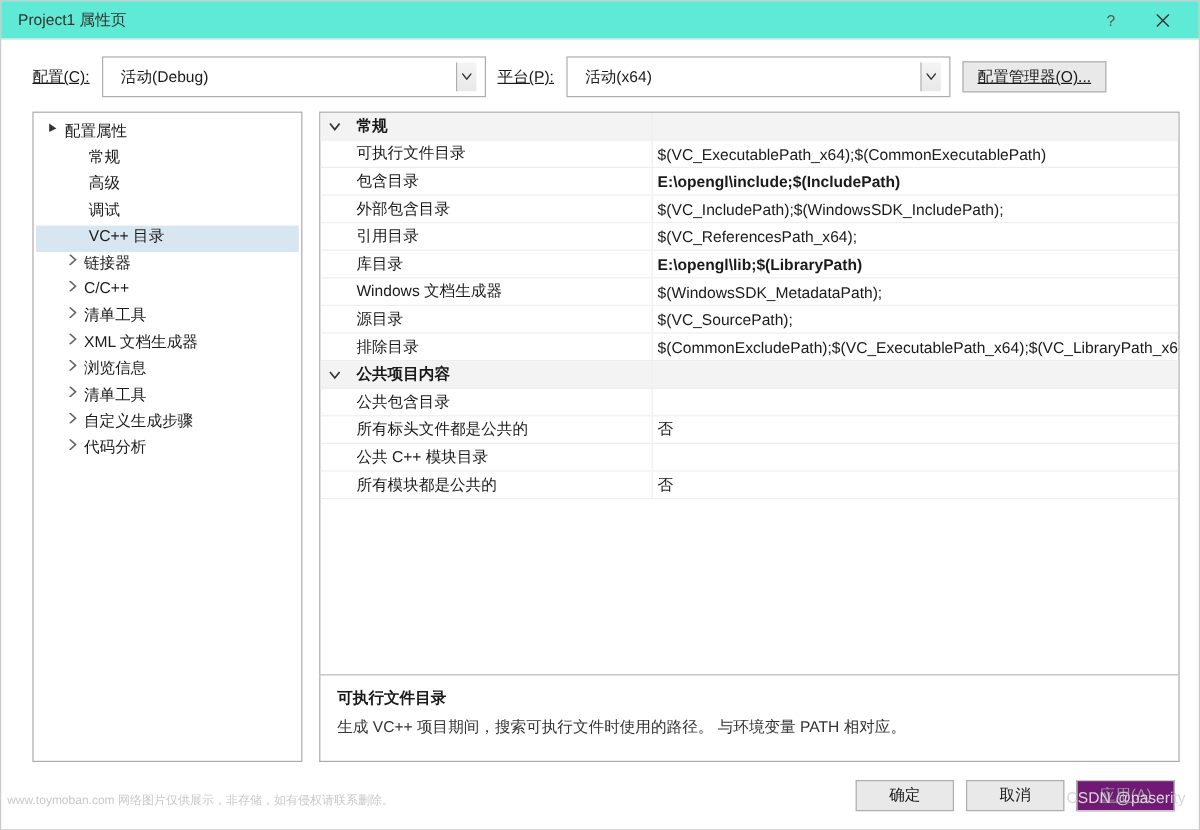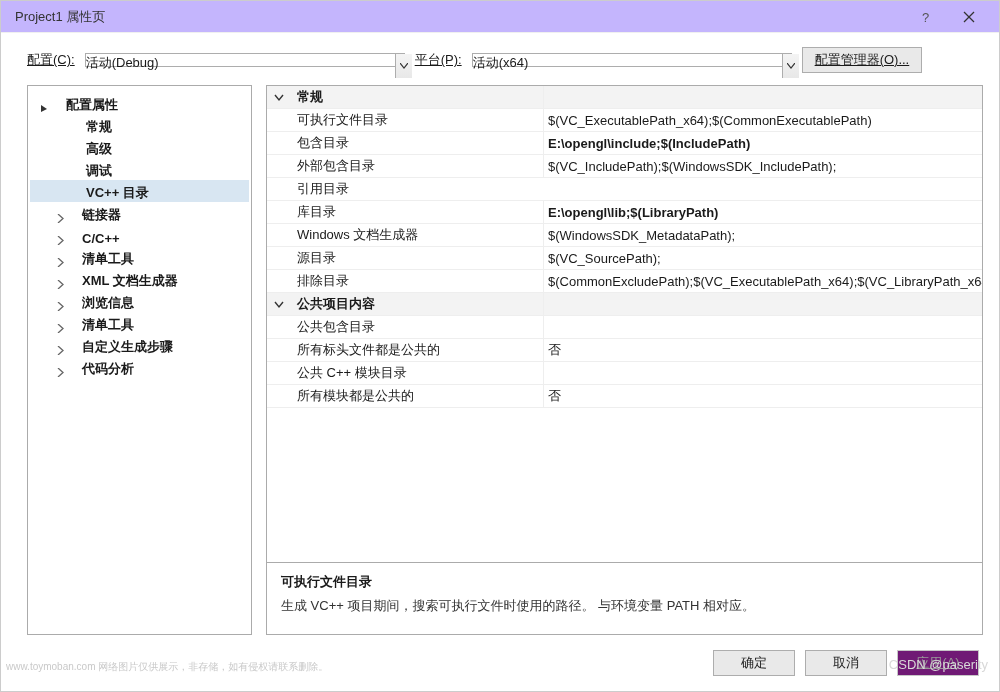--- a/index.html
+++ b/index.html
@@ -1,33 +1,33 @@
 <!DOCTYPE html>
 <html><head>
 <meta charset="utf-8">
 <style>
 * { box-sizing: border-box; margin: 0; padding: 0; font-family: "Microsoft YaHei", "Segoe UI", sans-serif; }
 body { background: #fff; font-size: 13px; color: #1a1a1a; overflow: hidden; }
 .dialog { width: 1000px; height: 692px; border: 1px solid #ccc; background: #fff; display: flex; flex-direction: column; }
-.titlebar { height: 32px; background: #c4b5fd; display: flex; align-items: center; padding: 0 8px 0 14px; border-bottom: 1px solid #f0f0f0; }
+.titlebar { height: 32px; background: #5eead4; display: flex; align-items: center; padding: 0 8px 0 14px; border-bottom: 1px solid #f0f0f0; }
 .titlebar-title { flex: 1; font-size: 13px; color: #333; }
 .titlebar-btn { width: 44px; height: 30px; display: flex; align-items: center; justify-content: center; color: #666; cursor: pointer; }
 .titlebar-btn svg { width: 12px; height: 12px; }
 .toprow { display: flex; align-items: center; gap: 10px; padding: 14px 16px 12px 26px; }
 .label-txt { font-size: 13px; text-decoration: underline; }
-.combo { flex: 1; height: 14px; border: 1px solid #adadad; background: #fff; display: flex; align-items: flex-start; padding: 0 0; cursor: pointer; position: relative; }
+.combo { flex: 1; height: 34px; border: 1px solid #adadad; background: #fff; display: flex; align-items: center; padding: 0 15px; cursor: pointer; position: relative; }
 .combo-text { flex: 1; font-size: 13px; }
 .combo-caret { width: 17px; height: 24px; background: linear-gradient(#f4f4f4,#e8e8e8); border-left: 1px solid #adadad; margin-right: -8px; display: flex; align-items: center; justify-content: center; }
 .combo-caret svg { width: 8px; height: 6px; }
 .combo.config { max-width: 320px; }
 .combo.platform { max-width: 320px; }
 .btn { height: 26px; padding: 0 12px; border: 1px solid #adadad; background: #e9e9e9; display: flex; align-items: center; justify-content: center; font-size: 13px; cursor: pointer; white-space: nowrap; text-decoration: underline; }
 .body { flex: 1; display: flex; gap: 14px; padding: 0 16px 0 26px; min-height: 0; }
 .tree { width: 225px; border: 1px solid #ababab; background: #fff; padding: 6px 2px; overflow: auto; }
-.tree-item { display: flex; align-items: flex-end; height: 22px; padding-left: 8px; cursor: pointer; gap: 16px; white-space: nowrap; font-weight: bold; }
+.tree-item { display: flex; align-items: flex-start; height: 22px; padding-left: 8px; cursor: pointer; gap: 4px; white-space: nowrap; }
 .tree-item.selected { background: #d8e6f2; }
 .tree-toggle { width: 12px; height: 12px; display: inline-flex; align-items: center; justify-content: center; flex-shrink: 0; }
 .tree-toggle svg { width: 9px; height: 9px; }
 .tree-spacer { width: 12px; display: inline-block; flex-shrink: 0; }
 .tree-label { font-size: 13px; }
 .indent-1 { padding-left: 28px; }
 .indent-1b { padding-left: 24px; }
 .grid-panel { flex: 1; display: flex; flex-direction: column; min-width: 0; }
 .propgrid { flex: 1; border: 1px solid #ababab; background: #fff; overflow: hidden; }
 .prop-row { display: flex; height: 23px; align-items: center; border-bottom: 1px solid #eee; }
@@ -204,20 +204,21 @@
             <span class="prop-value bold">E:\opengl\include;$(IncludePath)</span>
           </div>
           <div class="prop-row">
             <span class="prop-toggle"></span>
             <span class="prop-label">外部包含目录</span>
             <span class="prop-value">$(VC_IncludePath);$(WindowsSDK_IncludePath);</span>
           </div>
           <div class="prop-row">
             <span class="prop-toggle"></span>
             <span class="prop-label">引用目录</span>
+            <span class="prop-value">$(VC_ReferencesPath_x64);</span>
           </div>
           <div class="prop-row">
             <span class="prop-toggle"></span>
             <span class="prop-label">库目录</span>
             <span class="prop-value bold">E:\opengl\lib;$(LibraryPath)</span>
           </div>
           <div class="prop-row">
             <span class="prop-toggle"></span>
             <span class="prop-label">Windows 文档生成器</span>
             <span class="prop-value">$(WindowsSDK_MetadataPath);</span>

